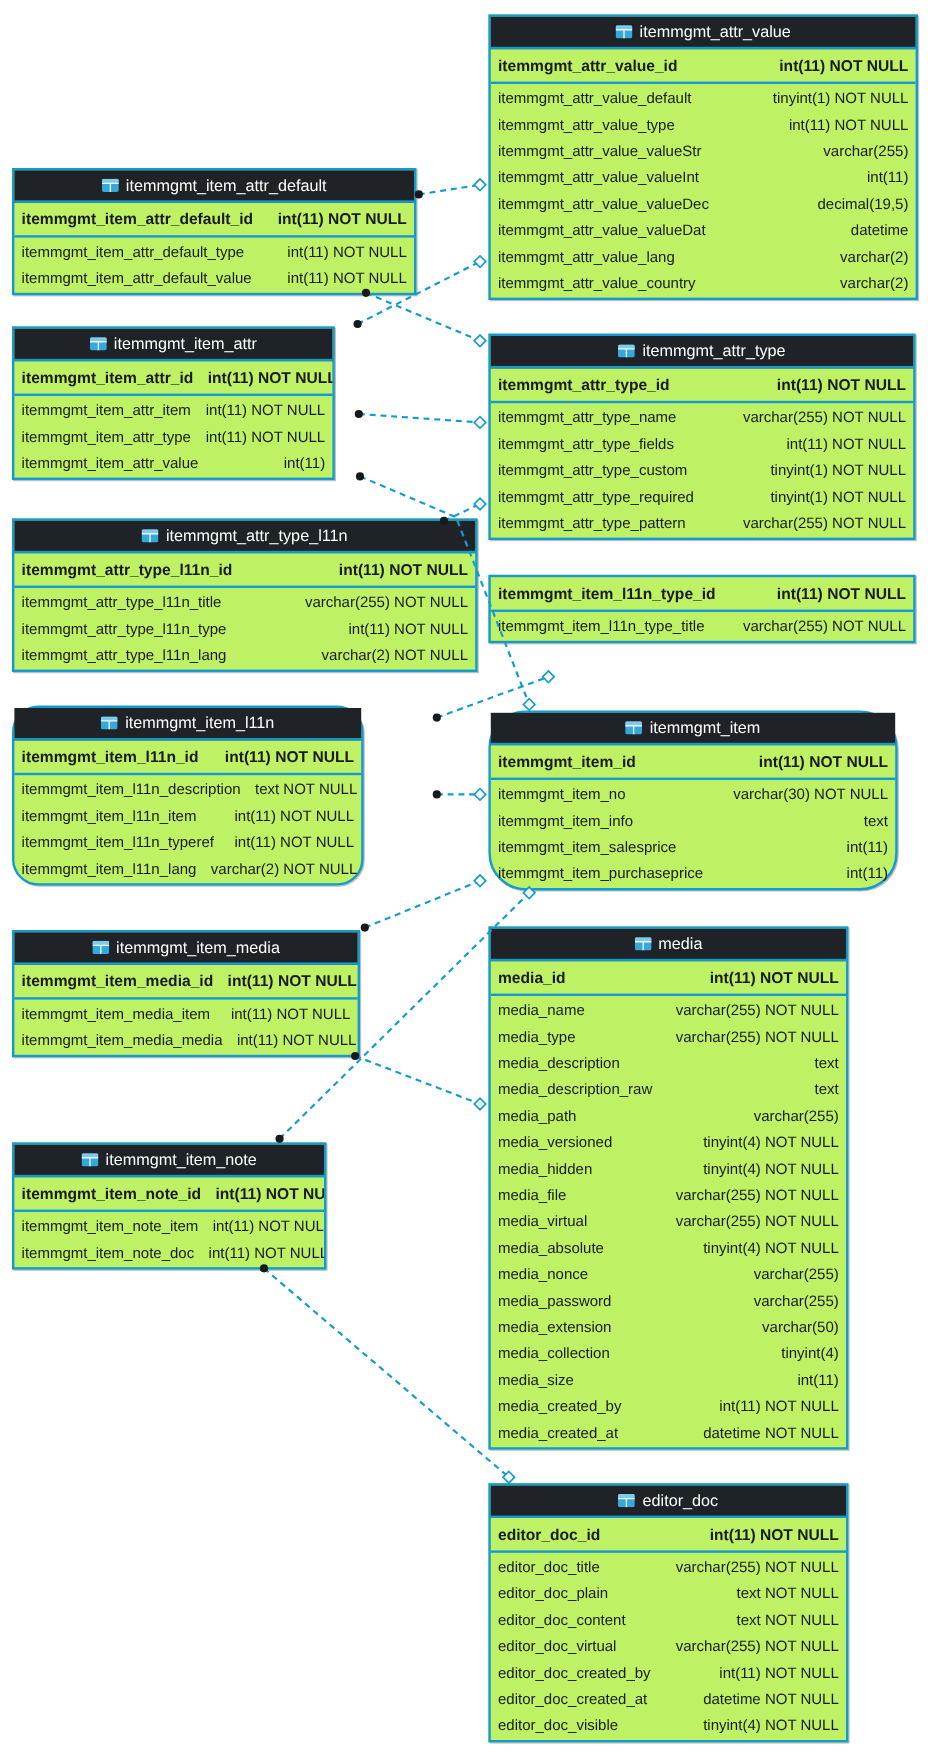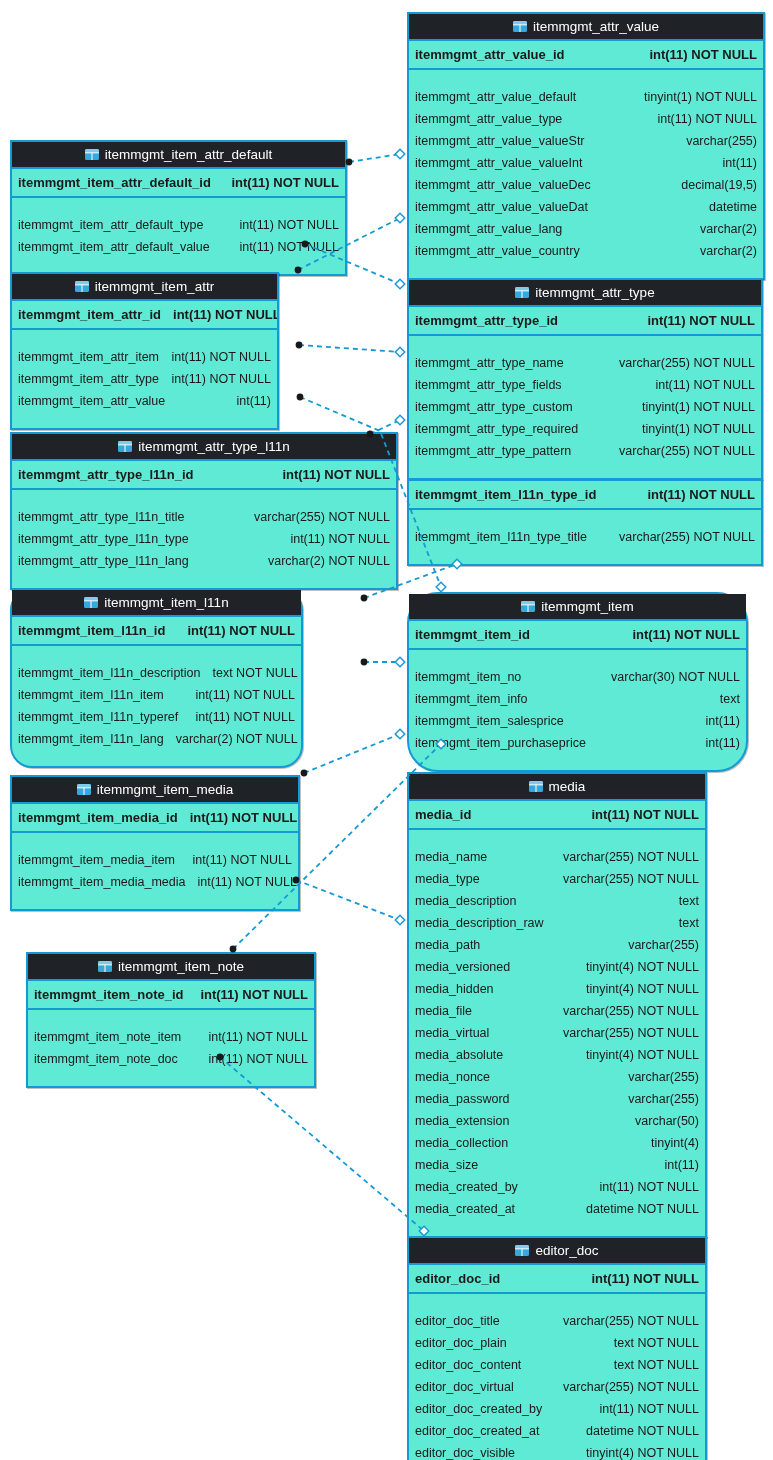--- a/index.html
+++ b/index.html
@@ -3,42 +3,42 @@
 <meta charset="utf-8">
 <style>
   html,body{margin:0;padding:0;background:#ffffff;}
   #canvas{
     position:relative;width:773px;height:1460px;overflow:hidden;background:#ffffff;
     font-family:"Liberation Sans",sans-serif;
   }
   #rel-svg{position:absolute;left:0;top:0;z-index:2;pointer-events:none;}
   #rel-svg .rel-line{pointer-events:visibleStroke;}
   .db-table{
-    position:absolute;z-index:1;background:#5eead4;
+    position:absolute;z-index:1;background:#bef264;
     border:2px solid var(--accent,#149ad2);
     box-sizing:border-box;
     box-shadow:1px 1px 0 rgba(0,0,0,0.25);
   }
   .tbl-header{
     height:25px;background:var(--header-bg,#1f2327);
     border-bottom:2px solid var(--accent,#149ad2);
     color:#ffffff;display:flex;align-items:center;justify-content:center;gap:6px;
     font-size:13.5px;white-space:nowrap;overflow:hidden;
   }
   .tbl-icon{display:flex;align-items:center;}
   .row{
     display:flex;justify-content:space-between;align-items:center;
     padding:0 6px;height:22px;line-height:22px;
     font-size:12.5px;color:#1a1a1a;white-space:nowrap;overflow:hidden;
   }
   .pk-row{
     height:27px;line-height:27px;font-weight:bold;font-size:13px;
     border-bottom:2px solid var(--accent,#149ad2);
   }
-  .fields{padding:16px 0;}
+  .fields{padding:1px 0;}
   .fname{white-space:nowrap;}
   .ftype{white-space:nowrap;margin-left:12px;text-align:right;}
 </style>
 </head>
 <body>
 
 <div id="canvas">
   <svg id="rel-svg" width="773" height="1460">
       <polyline points="349,162 400,154" fill="none" stroke="#149ad2" stroke-width="1.8" stroke-dasharray="5 4" stroke-linejoin="round" class="rel-line"></polyline>
       <circle cx="349" cy="162" r="3.4" fill="#17191b"></circle>
@@ -445,21 +445,21 @@
         <div class="row">
           <span class="fname">media_created_by</span>
           <span class="ftype">int(11) NOT NULL</span>
         </div>
         <div class="row">
           <span class="fname">media_created_at</span>
           <span class="ftype">datetime NOT NULL</span>
         </div>
       </div>
     </div>
-    <div class="db-table" style="left: 10px; top: 952px; width: 290px; margin-left: 16px;">
+    <div class="db-table" style="left: 10px; top: 952px; width: 262px;">
       <div class="tbl-header">
         <span class="tbl-icon">
           <svg width="14" height="11" viewBox="0 0 14 11">
             <rect x="0" y="0" width="14" height="11" rx="1.5" fill="#35a9de"></rect>
             <rect x="0" y="0" width="14" height="3.6" rx="1.5" fill="#7fccea"></rect>
             <line x1="0" y1="3.8" x2="14" y2="3.8" stroke="#f2fafe" stroke-width="1.1"></line>
             <line x1="7" y1="3.8" x2="7" y2="11" stroke="#f2fafe" stroke-width="1.1"></line>
           </svg>
         </span>
         <span class="tbl-title">itemmgmt_item_note</span>

